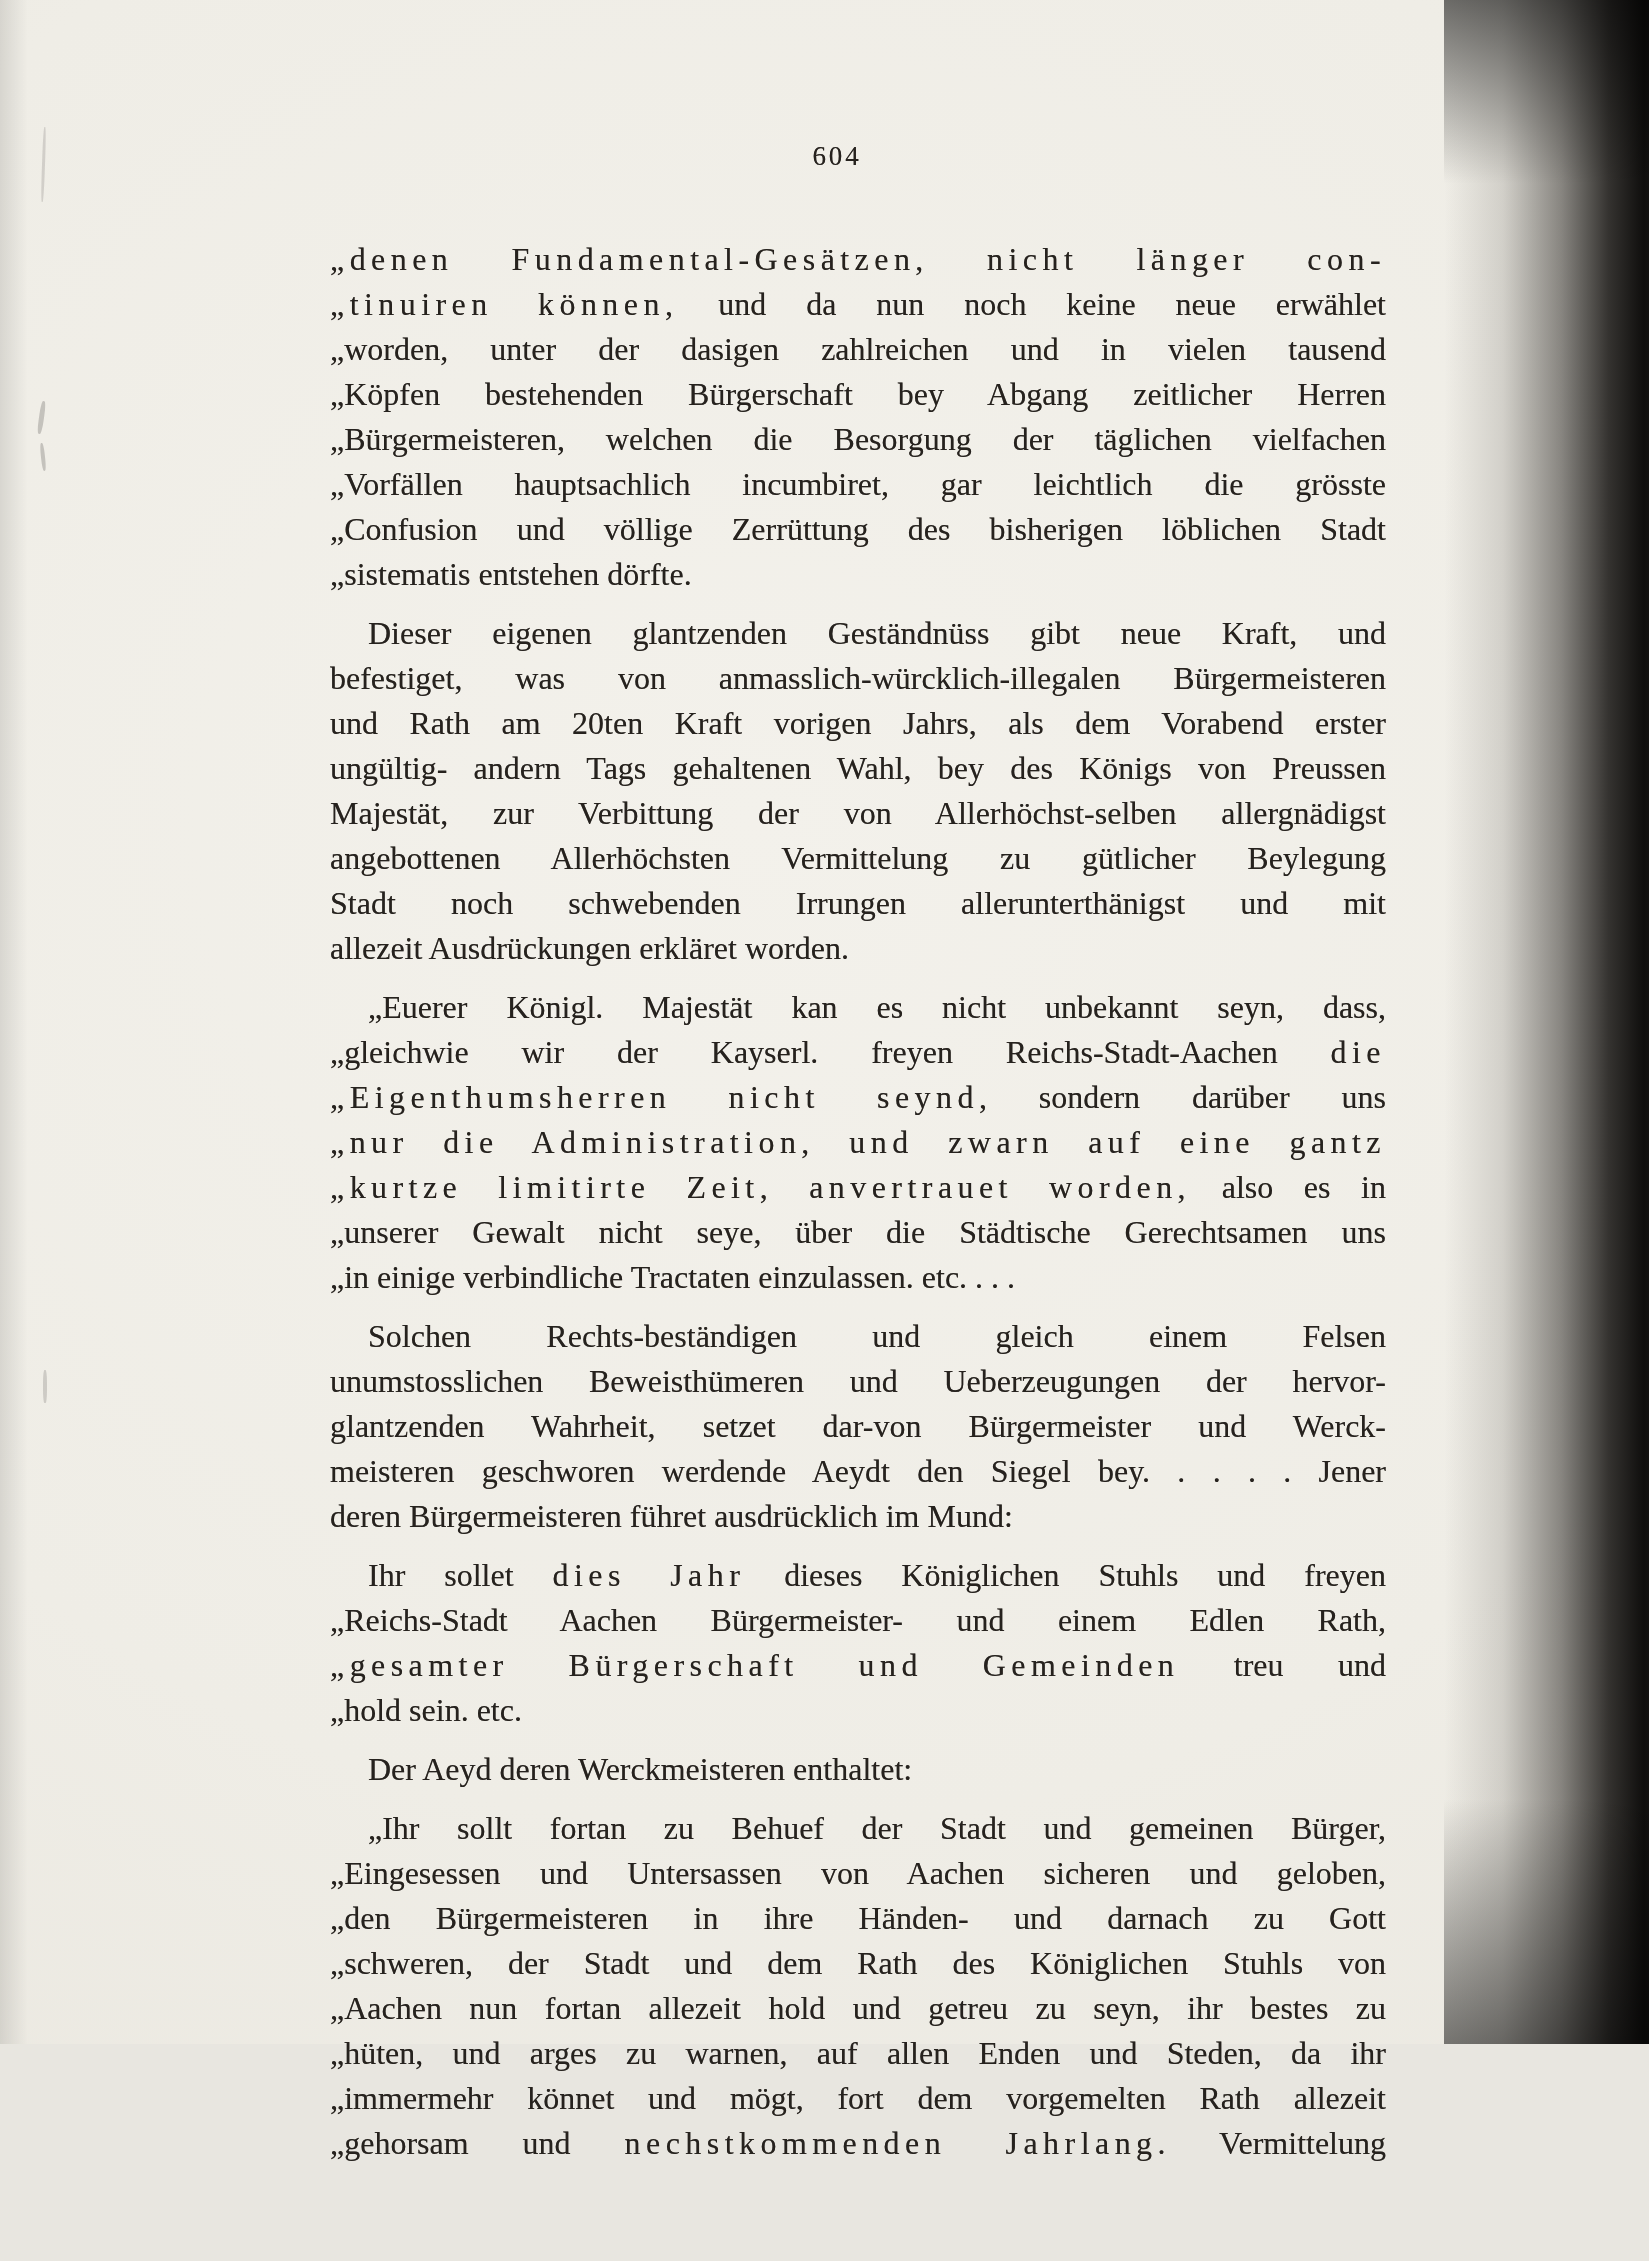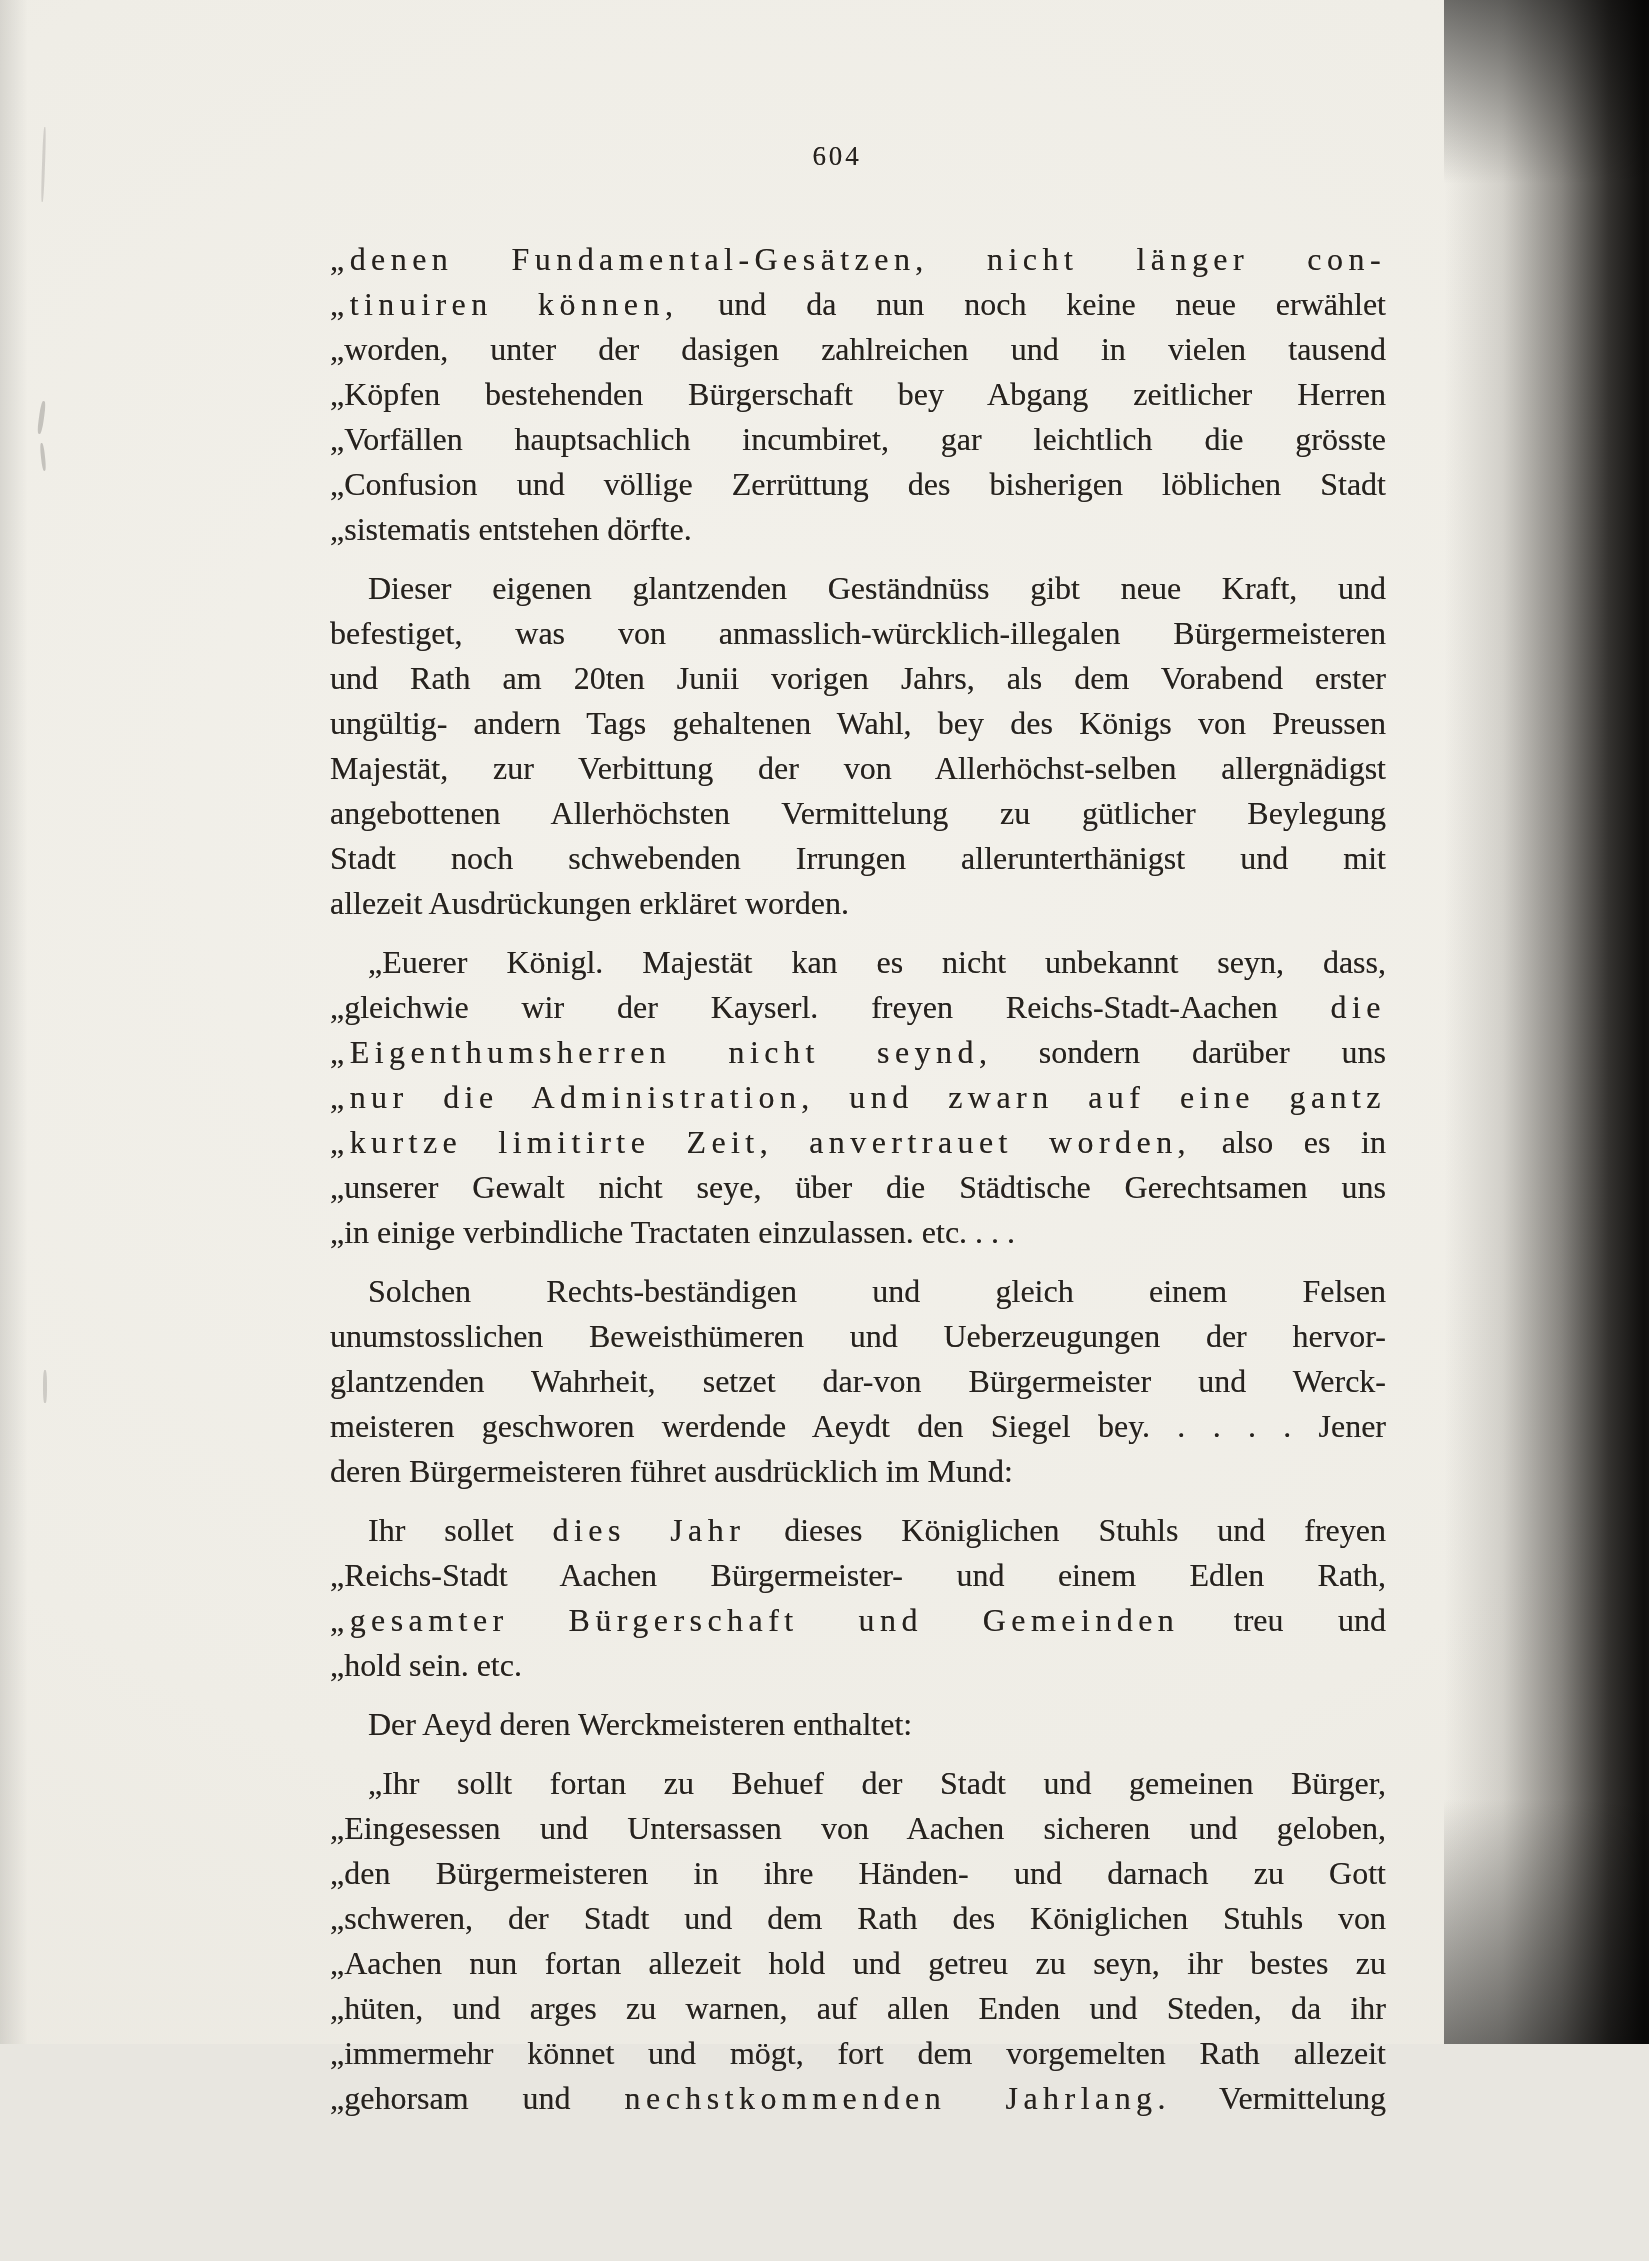--- a/index.html
+++ b/index.html
@@ -84,28 +84,29 @@
   <div class="speck s4"></div>
 
   <div class="page-number">604</div>
 
   <div class="text-block">
       <div class="paragraph">
         <div class="line"><span class="seg sp">„denen Fundamental-Gesätzen, nicht länger con-</span></div>
         <div class="line"><span class="seg sp">„tinuiren können,</span><span class="seg"> und da nun noch keine neue erwählet</span></div>
         <div class="line"><span class="seg">„worden, unter der dasigen zahlreichen und in vielen tausend</span></div>
         <div class="line"><span class="seg">„Köpfen bestehenden Bürgerschaft bey Abgang zeitlicher Herren</span></div>
+        <div class="line"><span class="seg">„Bürgermeisteren, welchen die Besorgung der täglichen vielfachen</span></div>
         <div class="line"><span class="seg">„Vorfällen hauptsachlich incumbiret, gar leichtlich die grösste</span></div>
         <div class="line"><span class="seg">„Confusion und völlige Zerrüttung des bisherigen löblichen Stadt</span></div>
         <div class="line line-last"><span class="seg">„sistematis entstehen dörfte.</span></div>
       </div>
       <div class="paragraph indent-first">
         <div class="line"><span class="seg">Dieser eigenen glantzenden Geständnüss gibt neue Kraft, und</span></div>
         <div class="line"><span class="seg">befestiget, was von anmasslich-würcklich-illegalen Bürgermeisteren</span></div>
-        <div class="line"><span class="seg">und Rath am 20ten Junii vorigen Jahrs, als dem Vorabend erster</span></div>
+        <div class="line"><span class="seg">und Rath am 20ten Kraft vorigen Jahrs, als dem Vorabend erster</span></div>
         <div class="line"><span class="seg">ungültig- andern Tags gehaltenen Wahl, bey des Königs von Preussen</span></div>
         <div class="line"><span class="seg">Majestät, zur Verbittung der von Allerhöchst-selben allergnädigst</span></div>
         <div class="line"><span class="seg">angebottenen Allerhöchsten Vermittelung zu gütlicher Beylegung</span></div>
         <div class="line"><span class="seg">Stadt noch schwebenden Irrungen allerunterthänigst und mit</span></div>
         <div class="line line-last"><span class="seg">allezeit Ausdrückungen erkläret worden.</span></div>
       </div>
       <div class="paragraph indent-first">
         <div class="line"><span class="seg">„Euerer Königl. Majestät kan es nicht unbekannt seyn, dass,</span></div>
         <div class="line"><span class="seg">„gleichwie wir der Kayserl. freyen Reichs-Stadt-Aachen </span><span class="seg sp">die</span></div>
         <div class="line"><span class="seg sp">„Eigenthumsherren nicht seynd</span><span class="seg">, sondern darüber uns</span></div>

